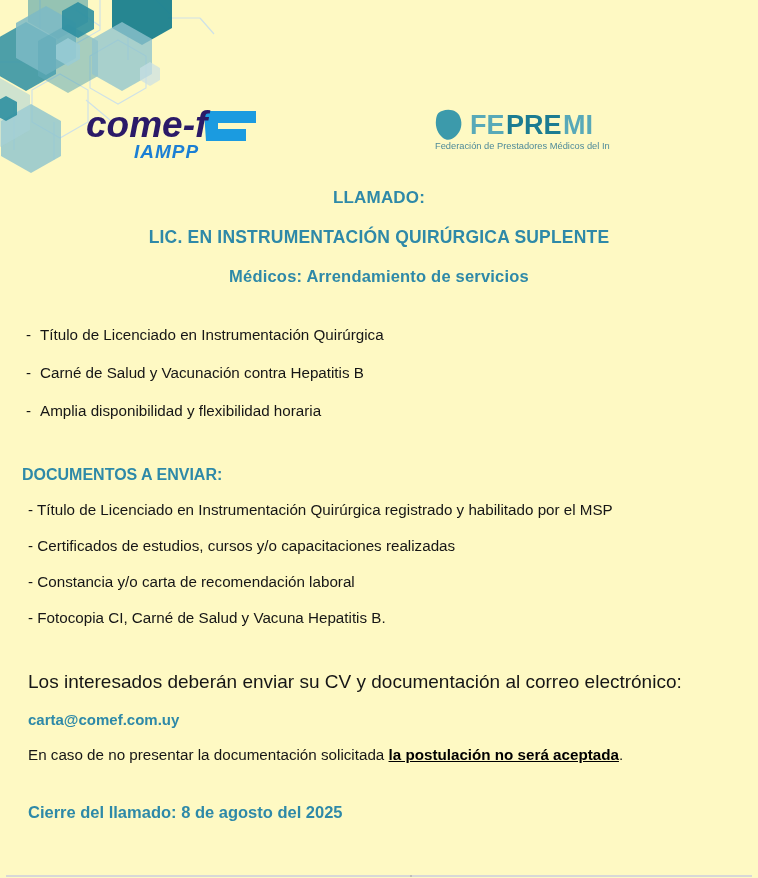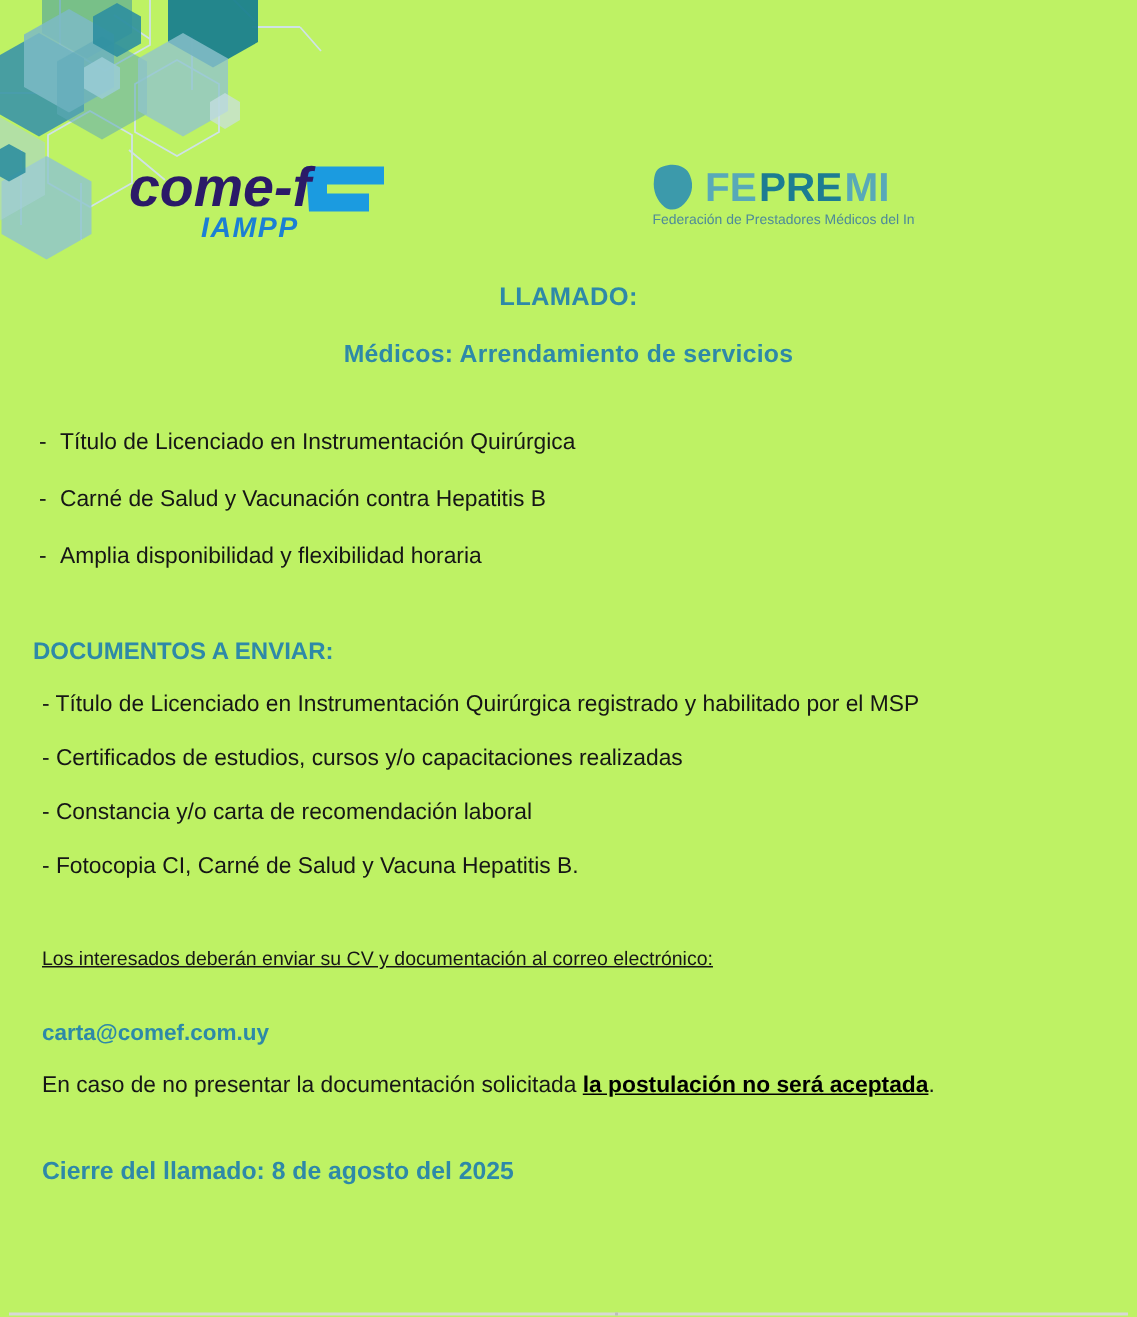--- a/index.html
+++ b/index.html
@@ -12,21 +12,21 @@
     background: #ffffff;
     font-family: "Liberation Sans", sans-serif;
     overflow: hidden;
     position: relative;
   }
 
   .page {
     position: relative;
     width: 758px;
     height: 878px;
-    background: #bef264;
+    background: #fef9c3;
     box-sizing: border-box;
     overflow: hidden;
   }
 
   
   .hex-band {
     position: absolute;
     left: 0;
     top: 0;
     width: 250px;
@@ -110,25 +110,24 @@
   }
 
   .doc-item {
     font-size: 15.2px;
     color: #161616;
     margin-bottom: 19px;
     padding-left: 6px;
   }
 
   .closing-para {
-    font-size: 13px;
-    color: #161616;
-    padding-left: 6px;
-    margin-bottom: 34px;
-    text-decoration: underline;
+    font-size: 19px;
+    color: #161616;
+    padding-left: 6px;
+    margin-bottom: 18px;
   }
 
   .email-line {
     font-size: 15px;
     color: #2E89A8;
     font-weight: bold;
     padding-left: 6px;
     margin-bottom: 18px;
   }
 
@@ -217,20 +216,21 @@
       <path d="M12 6 C20 3 28 6 30 12 C33 19 31 26 26 31 C22 35 17 36 13 33 C8 29 5 22 6 15 C6.5 10 8 7 12 6 Z" fill="#3C9AAB"></path>
       <text x="40" y="29" font-family="'Liberation Sans', sans-serif" font-size="27" font-weight="bold" fill="#58A9B8">FE</text>
       <text x="76" y="29" font-family="'Liberation Sans', sans-serif" font-size="27" font-weight="bold" fill="#1C7C92">PRE</text>
       <text x="133" y="29" font-family="'Liberation Sans', sans-serif" font-size="27" font-weight="bold" fill="#58A9B8">MI</text>
       <text x="5" y="44" font-family="'Liberation Sans', sans-serif" font-size="9.3" fill="#4E8A99">Federación de Prestadores Médicos del Interior</text>
     </svg>
   </div>
 
   <div class="titles">
     <div class="title-line t-llamado">LLAMADO:</div>
+    <div class="title-line t-puesto">LIC. EN INSTRUMENTACIÓN QUIRÚRGICA SUPLENTE</div>
     <div class="title-line t-regimen">Médicos: Arrendamiento de servicios</div>
   </div>
 
   <div class="content">
 
 
     <div class="req-item">
       <span class="dash">-</span><span>Título de Licenciado en Instrumentación Quirúrgica</span>
     </div>
     <div class="req-item">

